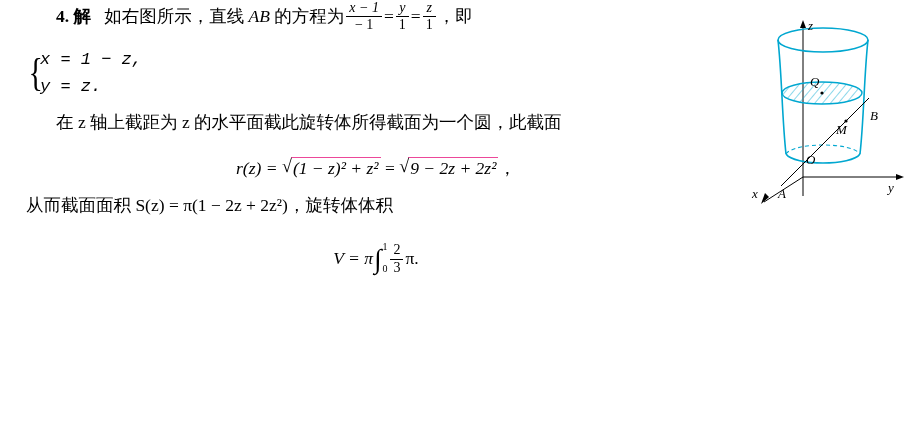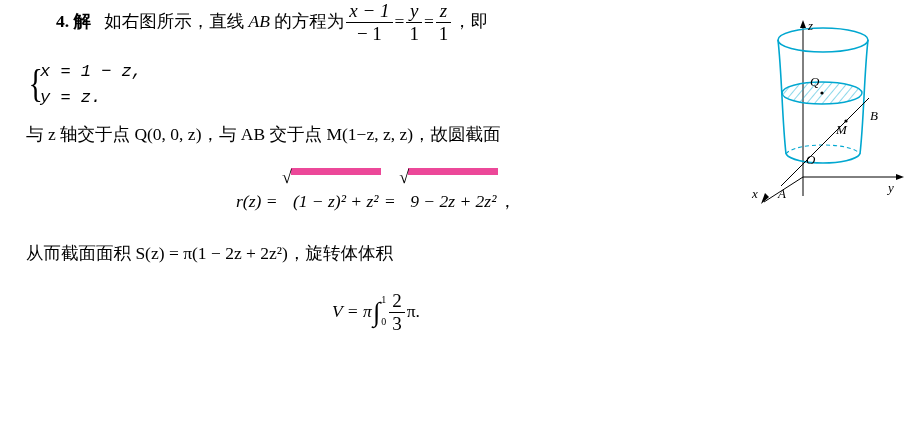--- a/index.html
+++ b/index.html
@@ -40,21 +40,21 @@
   .it {
     font-family: "Liberation Serif", serif;
     font-style: italic;
   }
 
   
   .frac {
     display: inline-block;
     vertical-align: middle;
     text-align: center;
-    font-size: 19px;
+    font-size: 14px;
     line-height: 1.15;
     margin: 0 2px;
     position: relative;
     top: -1px;
   }
   .frac .num {
     display: block;
     padding: 0 3px;
   }
   .frac .den {
@@ -97,22 +97,22 @@
     position: relative;
     padding-left: 9px;
   }
   .sqrt .radical {
     position: absolute;
     left: 0;
     top: -1px;
     font-size: 18px;
   }
   .sqrt .rad-body {
-    border-top: 7px solid #ec4899;
-    padding: 16px 2px;
+    border-top: 1px solid #ec4899;
+    padding: 0 2px;
     display: inline-block;
   }
   .integral {
     display: inline-block;
     position: relative;
     font-size: 27px;
     line-height: 0.6;
     vertical-align: middle;
     margin: 0 1px 0 1px;
     top: -1px;
@@ -159,21 +159,21 @@
     <div style="height:12px"></div>
 
     <div class="system">
       <span class="brace">{</span>
       <span class="row it">x = 1 − z,</span><br>
       <span class="row it">y = z.</span>
     </div>
 
     <div style="height:10px"></div>
 
-    <div class="line">与 z 轴交于点 Q(0, 0, z)，与 AB 交于点 M(1−z, z, z)，故圆截面</div>
+    <div class="line indent">在 z 轴上截距为 z 的水平面截此旋转体所得截面为一个圆，此截面</div>
 
     <div class="math-center" style="margin-top:20px;">
       <span class="it">r(z) =</span>
       <span class="sqrt"><span class="radical">√</span><span class="rad-body it">(1 − z)² + z²</span></span>
       <span>=</span>
       <span class="sqrt"><span class="radical">√</span><span class="rad-body it">9 − 2z + 2z²</span></span><span>，</span>
     </div>
 
     <div class="line" style="margin-top:12px;">从而截面面积 S(z) = π(1 − 2z + 2z²)，旋转体体积</div>
 

